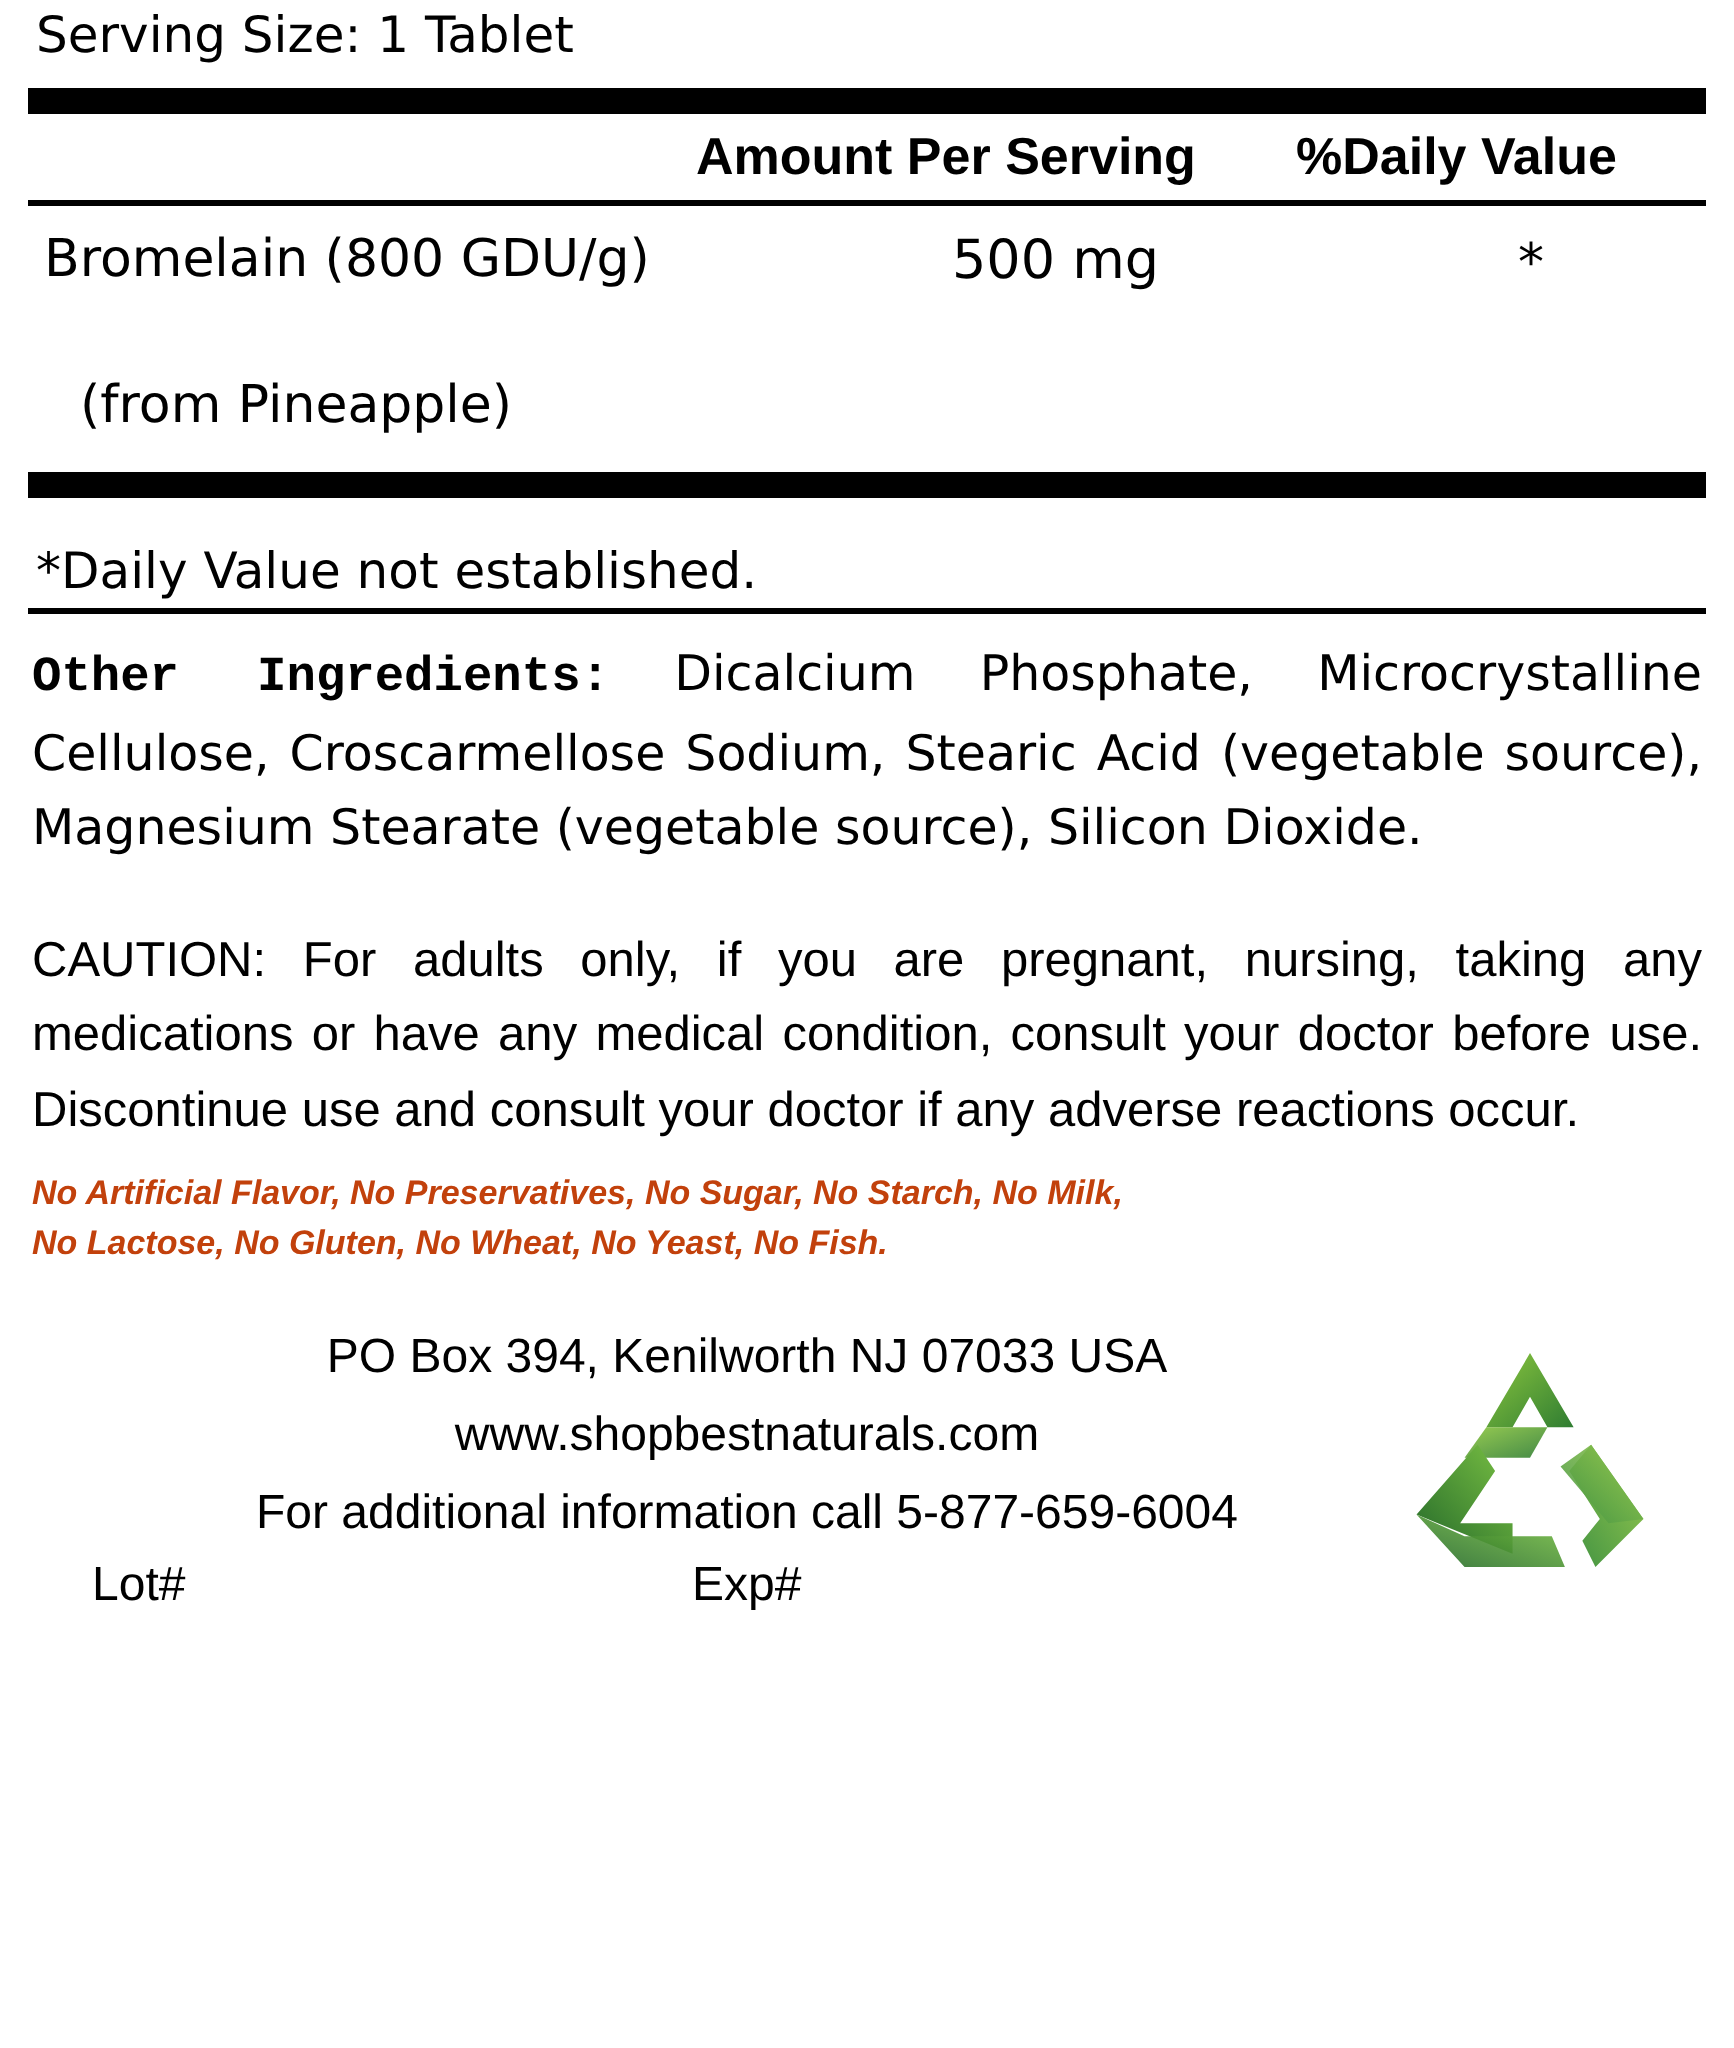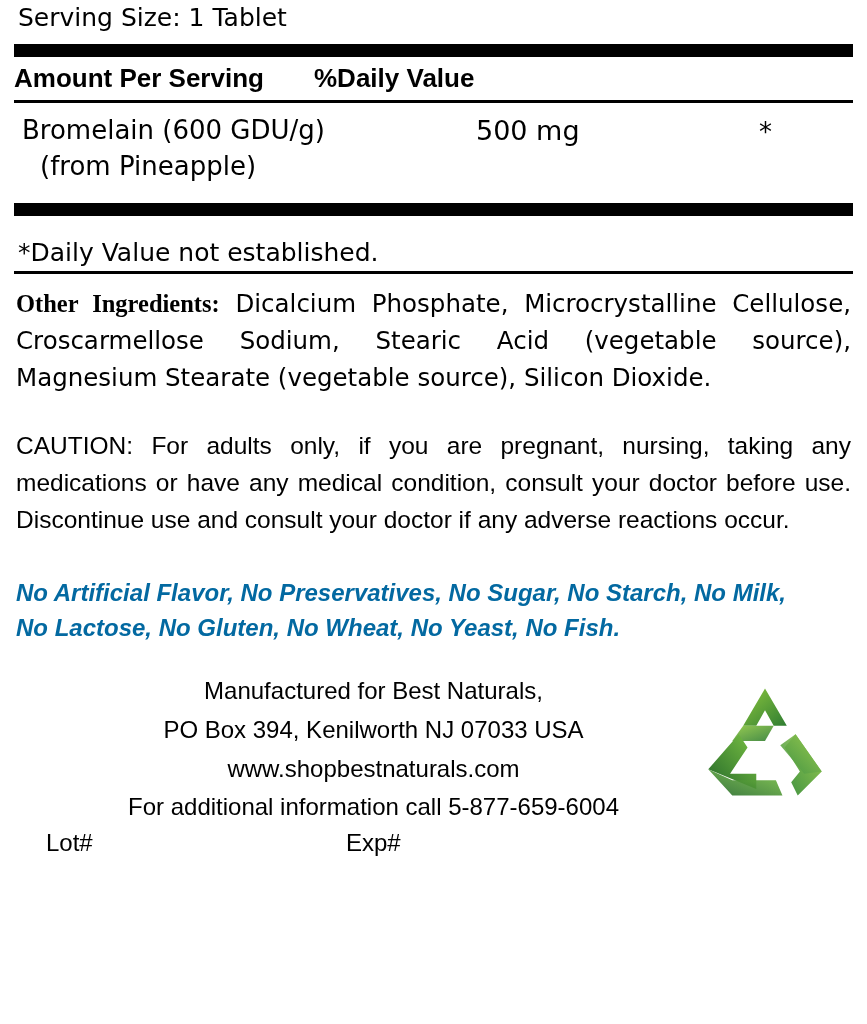--- a/index.html
+++ b/index.html
@@ -46,21 +46,21 @@
     margin: 8px 0 0 0;
   }
   .rule-thin {
     height: 3px;
     background: #000;
     margin: 0;
   }
 
   .amount-row {
     display: flex;
-    justify-content: flex-start;
+    justify-content: flex-end;
     align-items: baseline;
     font-family: "Liberation Sans", sans-serif;
     font-weight: bold;
     font-size: 26px;
     padding: 6px 0 6px 0;
   }
   .amount-row .col-amount {
     width: 300px;
     text-align: left;
   }
@@ -75,20 +75,21 @@
     padding: 10px 0 6px 0;
     min-height: 76px;
   }
   .ing-name {
     margin-left: 8px;
     line-height: 1.38;
   }
   .ing-name .sub {
     display: block;
     margin-left: 18px;
+    margin-top: 37px;
   }
   .ing-amount {
     position: absolute;
     left: 462px;
     top: 12px;
     font-size: 27px;
   }
   .ing-dv {
     position: absolute;
     left: 745px;
@@ -102,45 +103,45 @@
   }
 
   .other-ing {
     font-size: 24.5px;
     line-height: 1.5;
     text-align: justify;
     margin-top: 12px;
     padding: 0 2px;
   }
   .other-ing b {
-    font-family: Liberation Serif, serif;
+    font-family: Liberation Mono, monospace;
     font-weight: bold;
   }
 
   .caution {
     font-family: "Liberation Sans", sans-serif;
     font-size: 24.5px;
     line-height: 1.52;
     text-align: justify;
     margin-top: 30px;
     padding: 0 2px;
   }
   .caution .label {
     color: #000000;
     font-weight: normal;
   }
 
   .free-from {
     font-family: "Liberation Sans", sans-serif;
     font-style: italic;
     font-weight: bold;
-    color: #0369a1;
-    font-size: 24px;
+    color: #c2410c;
+    font-size: 17px;
     line-height: 1.45;
-    margin-top: 38px;
+    margin-top: 11px;
     padding: 0 2px;
   }
 
   .footer {
     position: relative;
     margin-top: 26px;
     padding: 0 2px;
   }
   .footer-lines {
     font-family: "Liberation Sans", sans-serif;
@@ -179,21 +180,21 @@
 
   <div class="amount-row">
     <div class="col-amount">Amount Per Serving</div>
     <div class="col-dv">%Daily Value</div>
   </div>
 
   <div class="rule-thin"></div>
 
   <div class="ing-row">
     <div class="ing-name">
-      <span>Bromelain (600 GDU/g)</span>
+      <span>Bromelain (800 GDU/g)</span>
       <span class="sub">(from Pineapple)</span>
     </div>
     <div class="ing-amount">500 mg</div>
     <div class="ing-dv">*</div>
   </div>
 
   <div class="rule-thick"></div>
 
   <div class="dv-note">*Daily Value not established.</div>
 
@@ -207,21 +208,20 @@
     <span class="label">CAUTION:</span><span> For adults only, if you are pregnant, nursing, taking any medications or have any medical condition, consult your doctor before use. Discontinue use and consult your doctor if any adverse reactions occur.</span>
   </div>
 
   <div class="free-from">
     <div>No Artificial Flavor, No Preservatives, No Sugar, No Starch, No Milk,</div>
     <div>No Lactose, No Gluten, No Wheat, No Yeast, No Fish.</div>
   </div>
 
   <div class="footer">
     <div class="footer-lines">
-      <div>Manufactured for Best Naturals,</div>
       <div>PO Box 394, Kenilworth NJ 07033 USA</div>
       <div>www.shopbestnaturals.com</div>
     </div>
     <div class="footer-lines wide">
       <div>For additional information call 5-877-659-6004</div>
     </div>
     <div class="lot-row">
       <div class="lot">Lot#</div>
       <div class="exp">Exp#</div>
     </div>

